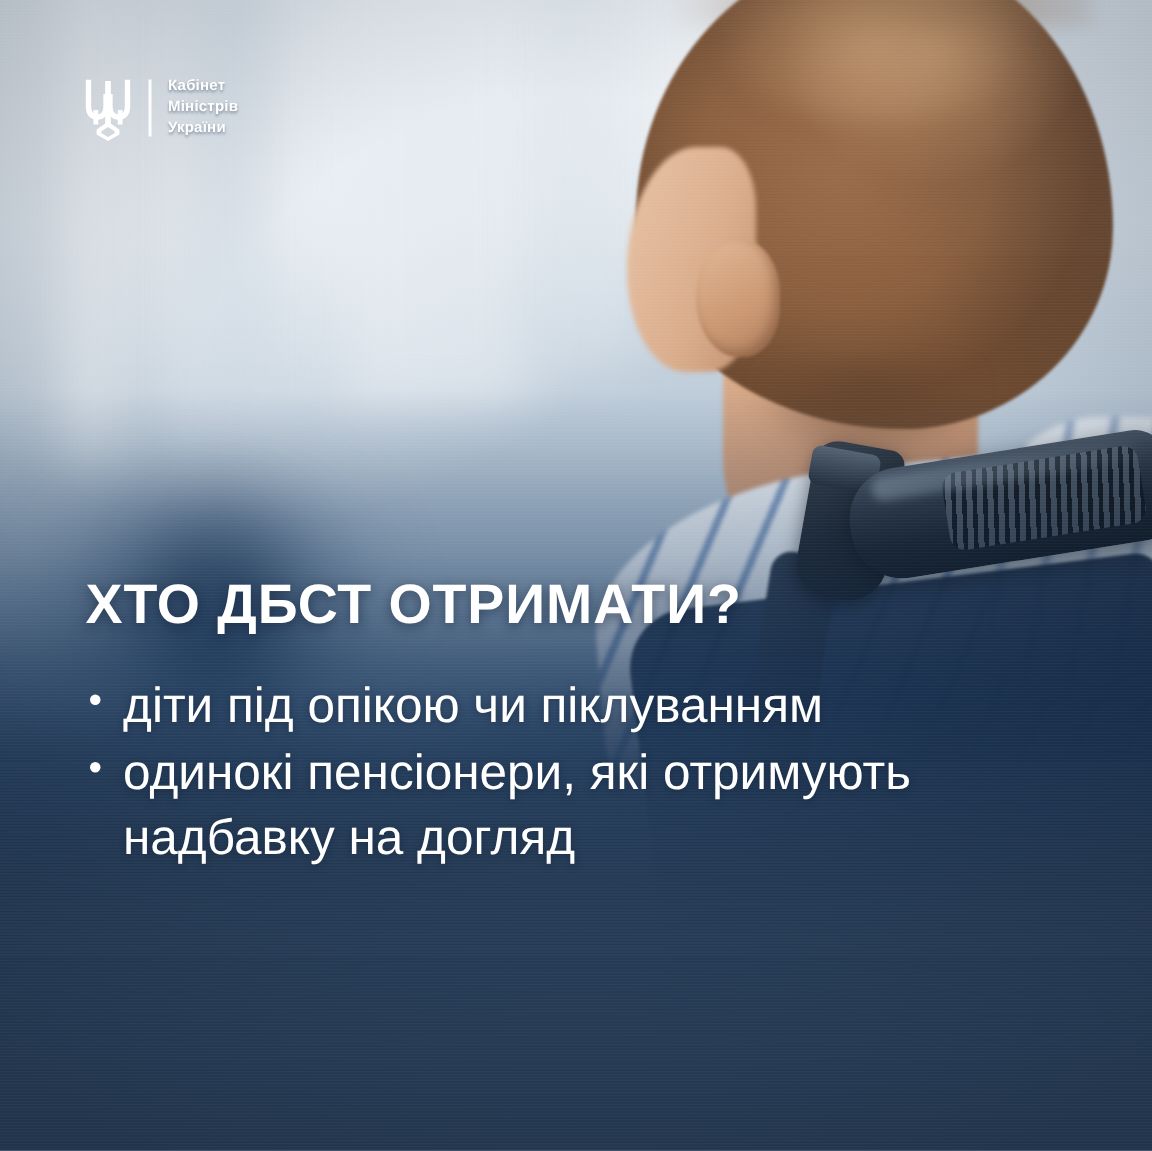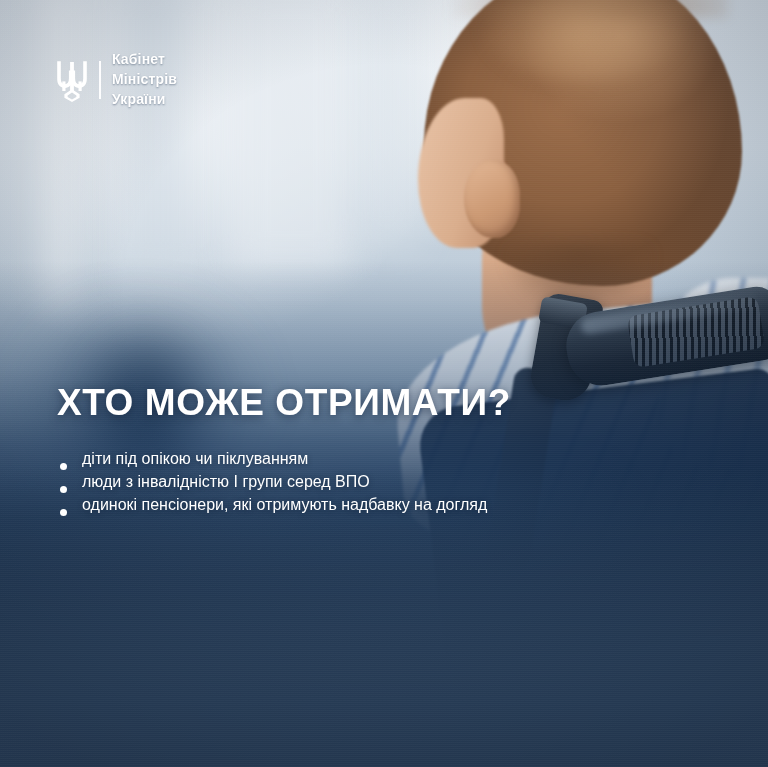--- a/index.html
+++ b/index.html
@@ -212,21 +212,21 @@
   }
   .logo{ display:flex; align-items:center; }
   .kmu-mark{ width:34px; height:44px; flex:0 0 auto; }
   .kmu-div{
     width:2px; height:38px; background:#ffffff;
     margin:0 11px 0 10px; opacity:.95;
   }
   .hex-mark{ width:40px; height:46px; flex:0 0 auto; margin-right:11px; }
   .logo-text{
     color:#ffffff;
-    font-size:14px;
+    font-size:10px;
     font-weight:700;
     line-height:1.42;
     letter-spacing:.15px;
     white-space:pre-line;
     text-shadow:0 1px 2px rgba(30,50,78,.45);
   }
   .logo-text.msp{ font-size:9.6px; line-height:1.44; }
 
   
   .content{
@@ -240,21 +240,21 @@
     font-weight:700;
     letter-spacing:.6px;
     line-height:1.12;
     text-shadow:0 2px 8px rgba(14,30,52,.55);
     margin-bottom:26px;
   }
   .bullets{ list-style:none; }
   .bullets li{
     position:relative;
     color:#ffffff;
-    font-size:16px;
+    font-size:33px;
     font-weight:400;
     line-height:1.295;
     padding-left:25px;
     margin-bottom:2px;
     text-shadow:0 1px 5px rgba(14,30,52,.5);
   }
   .bullets li::before{
     content:"";
     position:absolute;
     left:3px; top:14px;
@@ -322,21 +322,20 @@
       <div class="kmu-div"></div>
       <div class="logo-text">Кабінет
 Міністрів
 України</div>
     </div>
 
 
   </div>
 
   <div class="content">
-    <h1 class="heading">ХТО МОЖЕ ОТРИМАТИ?</h1>
+    <h1 class="heading">ХТО ДБСТ ОТРИМАТИ?</h1>
     <ul class="bullets">
       <li>діти під опікою чи піклуванням</li>
-      <li>люди з інвалідністю I групи серед ВПО</li>
       <li>одинокі пенсіонери, які отримують надбавку на догляд</li>
     </ul>
   </div>
 
 </div>
 
 </body></html>

